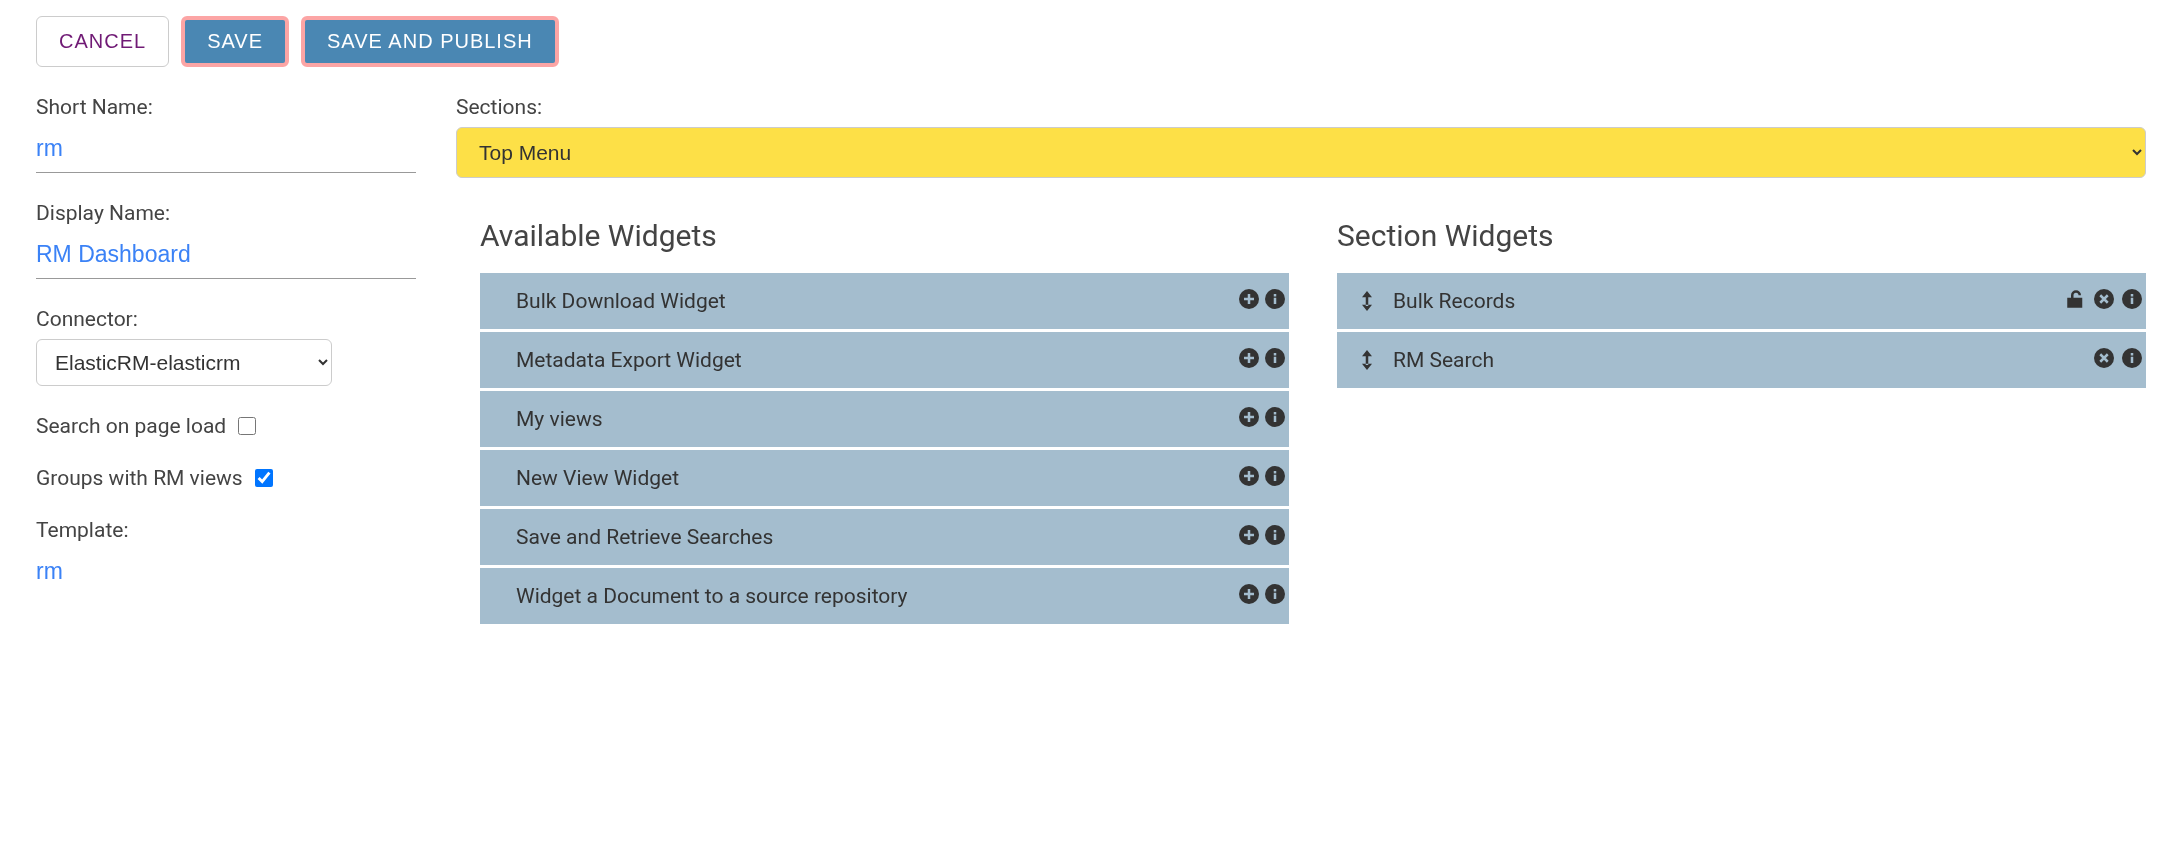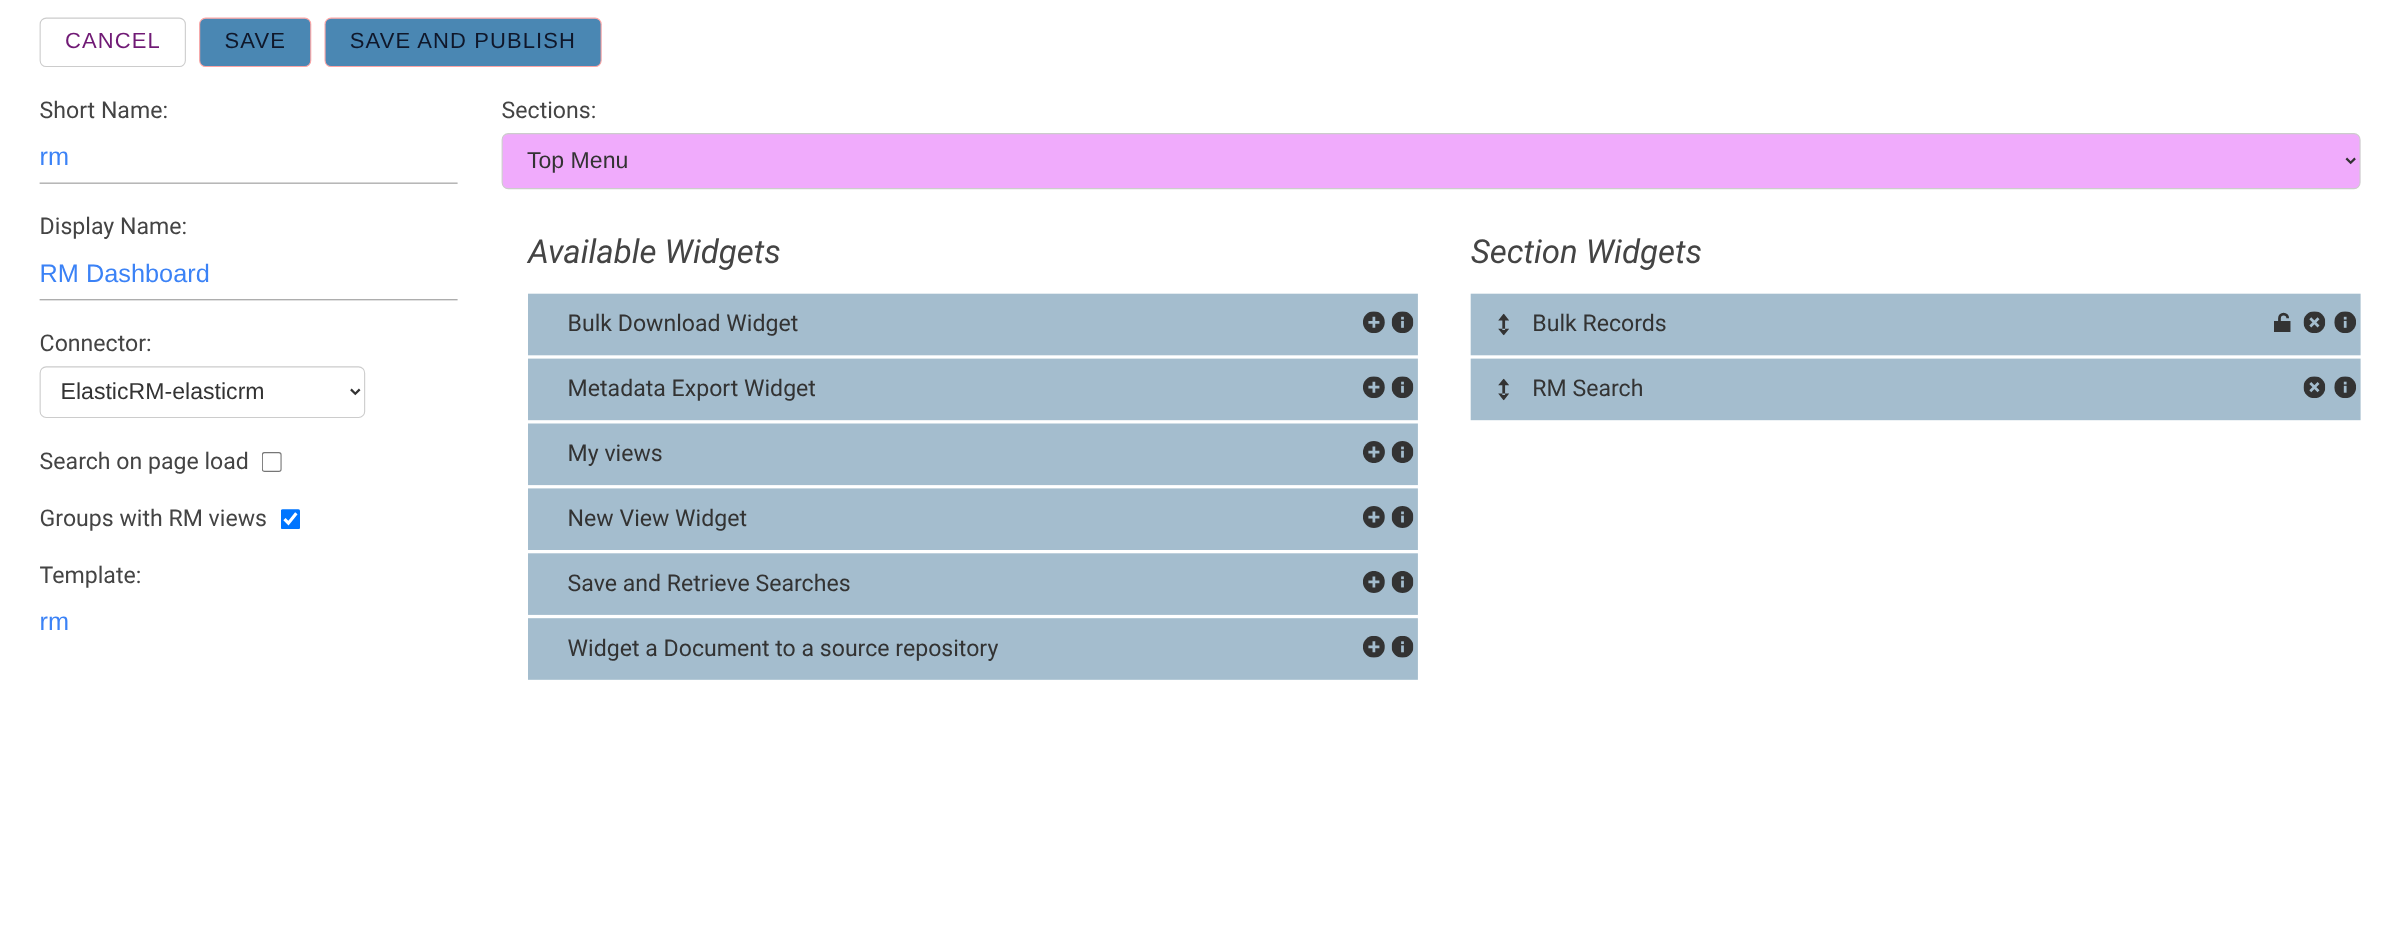--- a/index.html
+++ b/index.html
@@ -24,22 +24,22 @@
     cursor: pointer;
     letter-spacing: 1px;
   }
   .btn-cancel {
     background: #fff;
     color: #701a75;
     border: 1px solid #ccc;
   }
   .btn-primary {
     background: #4a87b3;
-    color: #0f172a;
-    border: 1px solid #fca5a5;
+    color: #ffffff;
+    border: 4px solid #fca5a5;
   }
   .layout {
     display: flex;
     gap: 40px;
   }
   .left-col {
     width: 380px;
     flex-shrink: 0;
   }
   .right-col {
@@ -86,38 +86,37 @@
   .checkbox-row input {
     width: 18px;
     height: 18px;
   }
   .sections-select {
     width: 100%;
     font-size: 21px;
     padding: 12px 18px;
     border: 1px solid #ccc;
     border-radius: 6px;
-    background: #f0abfc;
+    background: #fde047;
     color: #333;
     margin-bottom: 40px;
   }
   .widgets-row {
     display: flex;
     gap: 48px;
     padding-left: 24px;
   }
   .widgets-col {
     flex: 1;
   }
   .widgets-heading {
     font-size: 30px;
     font-weight: 400;
     color: #444;
     margin: 0 0 20px 0;
-    font-style: italic;
   }
   .widget-item {
     background: #a4bdce;
     padding: 16px 4px 16px 36px;
     margin-bottom: 3px;
     display: flex;
     align-items: flex-start;
     justify-content: space-between;
     font-size: 21px;
     color: #333;

